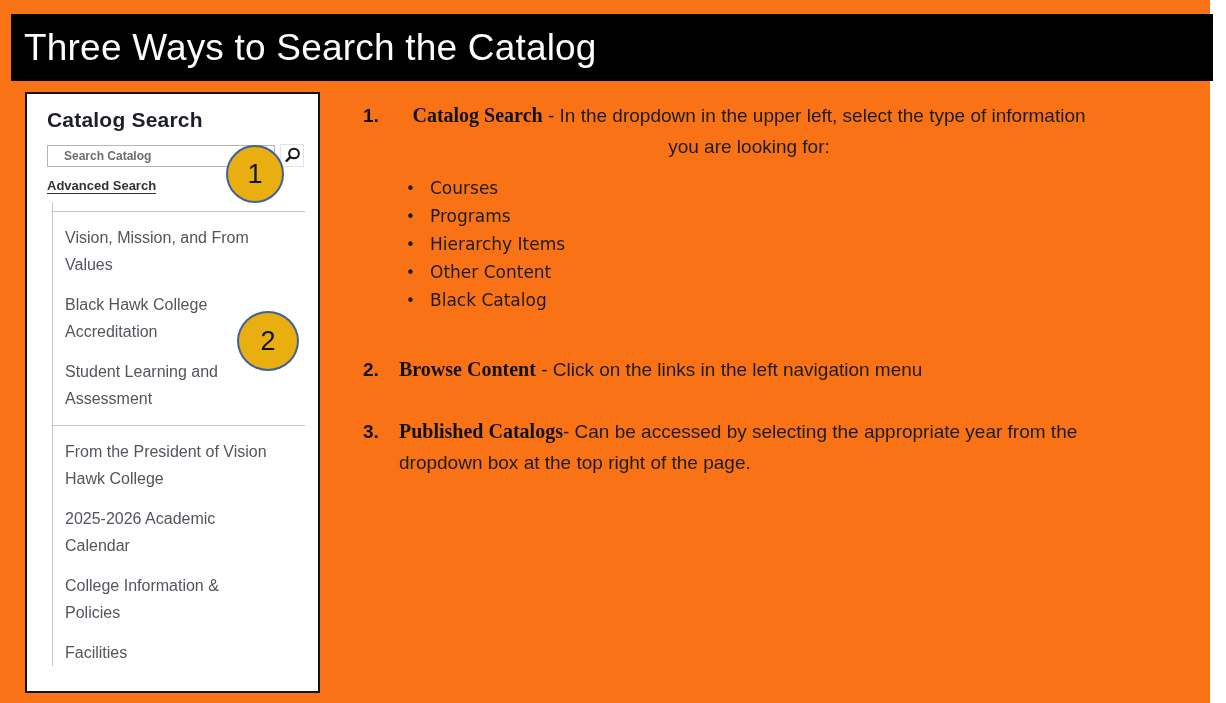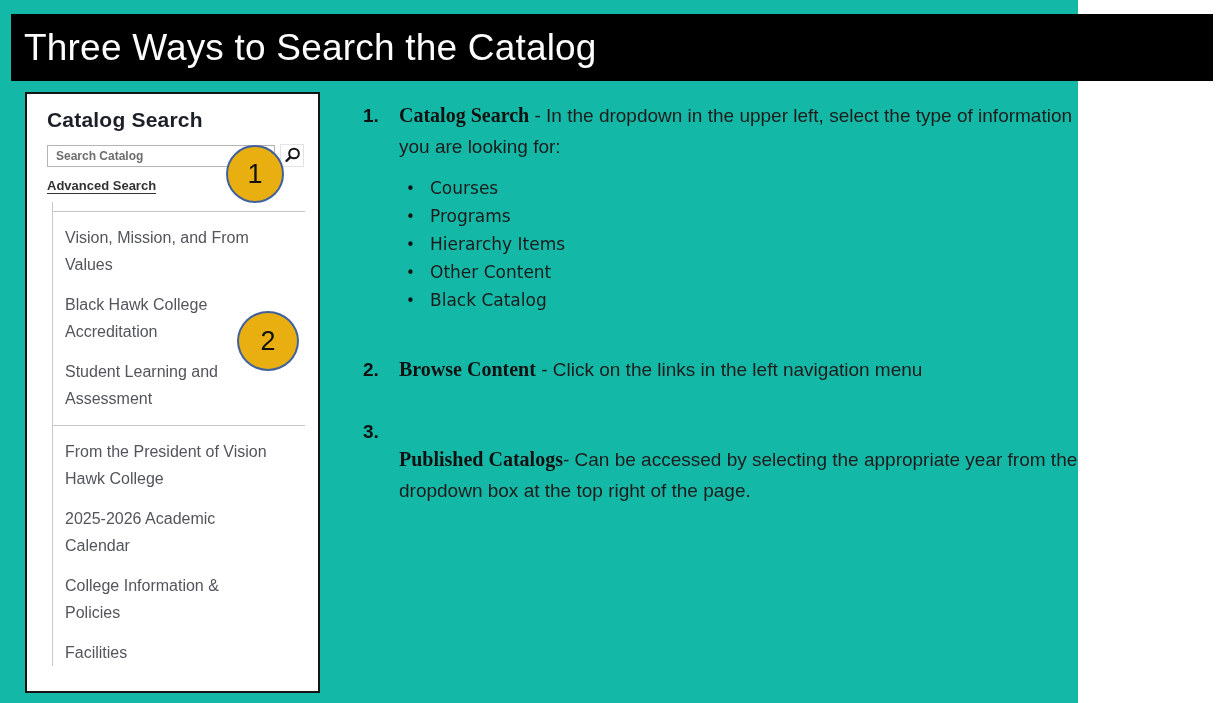--- a/index.html
+++ b/index.html
@@ -1,18 +1,18 @@
 <!DOCTYPE html>
 <html style="--header-bg: #000000; --callout-fill: #E9AF10; --callout-border: #40619C;"><head>
 <meta charset="utf-8">
 <style>
   * { margin:0; padding:0; box-sizing:border-box; }
   html,body { background:#ffffff; }
   body { width:1226px; height:703px; font-family:"Liberation Sans", sans-serif; position:relative; overflow:hidden; }
-  .stage { position:relative; width:1078px; height:703px; background:#14b8a6; }
+  .stage { position:relative; width:1210px; height:703px; background:#f97316; }
 
   
   .titlebar {
     position:absolute; left:11px; top:14px; width:1202px; height:67px;
     background:var(--header-bg,#000); display:flex; align-items:center;
   }
   .titlebar h1 {
     color:#fcfcfc; font-size:37px; font-weight:400; padding-left:13px;
     font-family:"Liberation Sans", sans-serif; letter-spacing:0.2px;
   }
@@ -23,21 +23,21 @@
     border:2px solid #141414; background:#fff; padding:14px 14px 0 20px;
   }
   .panel-title {
     font-size:21px; font-weight:bold; color:#1c1f27; margin-bottom:12px;
     letter-spacing:0.2px;
   }
   .search-row { display:flex; align-items:center; margin-bottom:9px; }
   .search-input {
     width:232px; height:22px; border:1px solid #b4b4b4; background:#fff;
     font-family:"Liberation Sans", sans-serif; font-size:12px; font-weight:bold;
-    color:#3f3f3f; padding:0 8px; outline:none;
+    color:#3f3f3f; padding:0 16px; outline:none;
   }
   .search-input::placeholder { color:#6e6e6e; opacity:1; }
   .search-btn {
     width:24px; height:23px; margin-left:5px; display:flex; align-items:center;
     justify-content:center; background:#fff; border:1px solid #e3e3e3; cursor:pointer;
   }
   .adv-link {
     display:inline-block; font-size:13px; font-weight:bold; color:#333333;
     text-decoration:underline; text-underline-offset:3px; margin:2px 0 9px 0; cursor:pointer;
   }
@@ -59,24 +59,24 @@
   .callout-2 { left:237px; top:311px; width:62px; height:60px; }
 
   
   .inst { position:absolute; display:flex; gap:14px; color:#1a1a1a; }
   .inst .num { font-size:19px; font-weight:bold; min-width:22px; line-height:31px; color:#111; }
   .inst .body { font-size:19px; line-height:31px; color:#1c1c1c; }
   .inst .term {
     font-family:"Liberation Serif", serif; font-weight:bold; font-size:20px; color:#111;
   }
   .inst-1 { left:363px; top:100px; }
-  .inst-1 .body { width:700px; }
+  .inst-1 .body { width:700px;text-align:center; }
   .inst-2 { left:363px; top:354px; }
   .inst-3 { left:363px; top:416px; }
-  .inst-3 .body { width:695px;margin-top:28px; }
+  .inst-3 .body { width:695px; }
 
   .bullets { position:absolute; left:406px; top:175px; list-style:none; }
   .bullets li {
     font-family:"DejaVu Sans", sans-serif; font-size:17px; line-height:27px;
     color:#1b1b1b; display:flex; align-items:baseline;
   }
   .bullets li .dot { width:24px; font-size:15px; color:#111; }
 </style>
 </head>
 <body>

